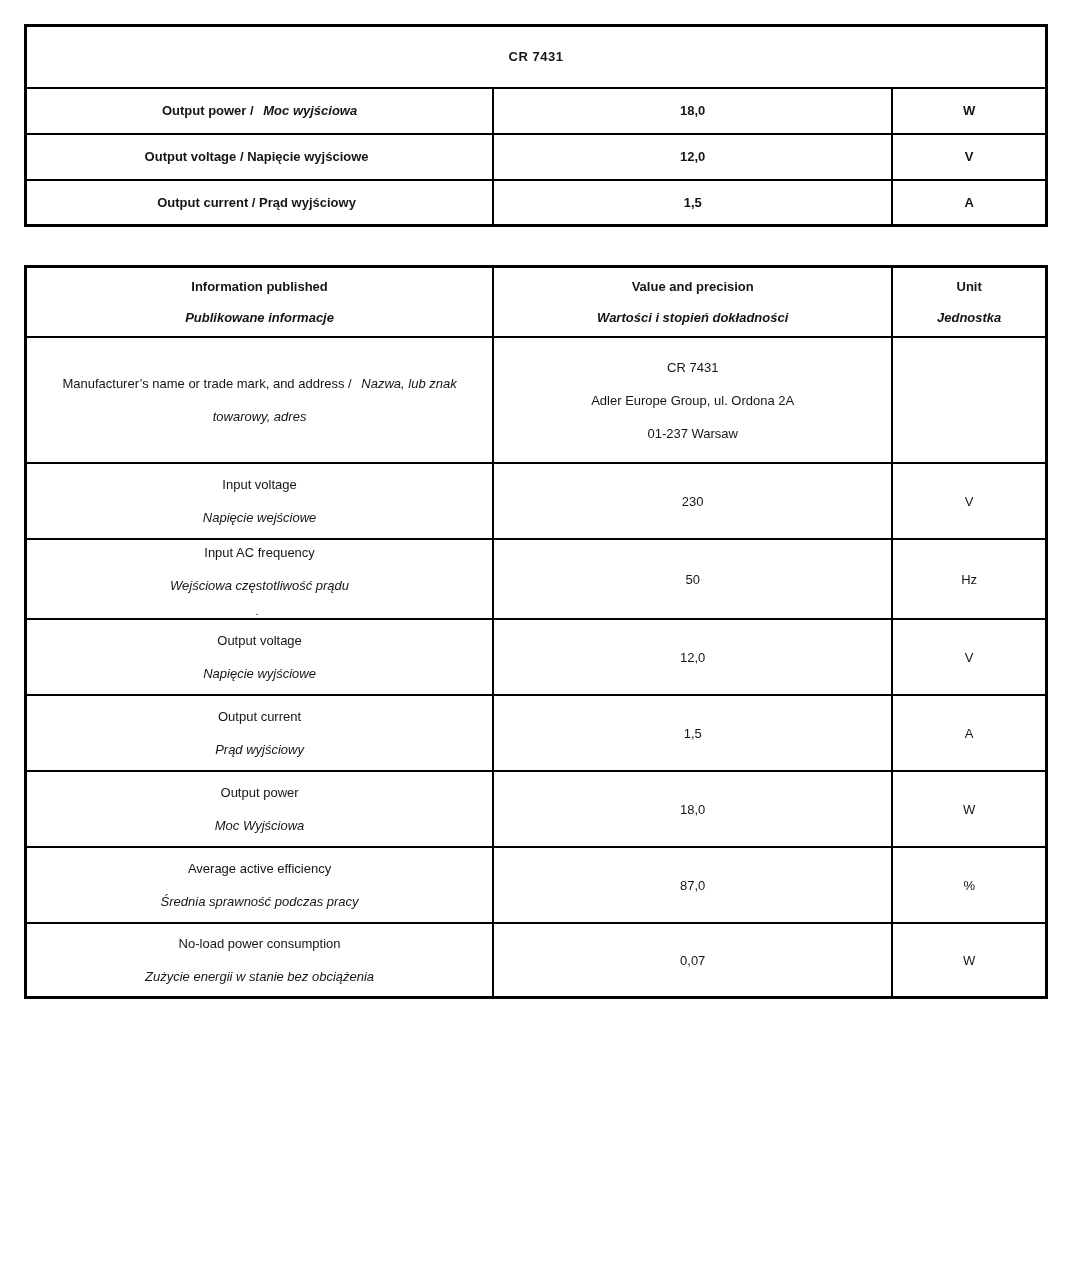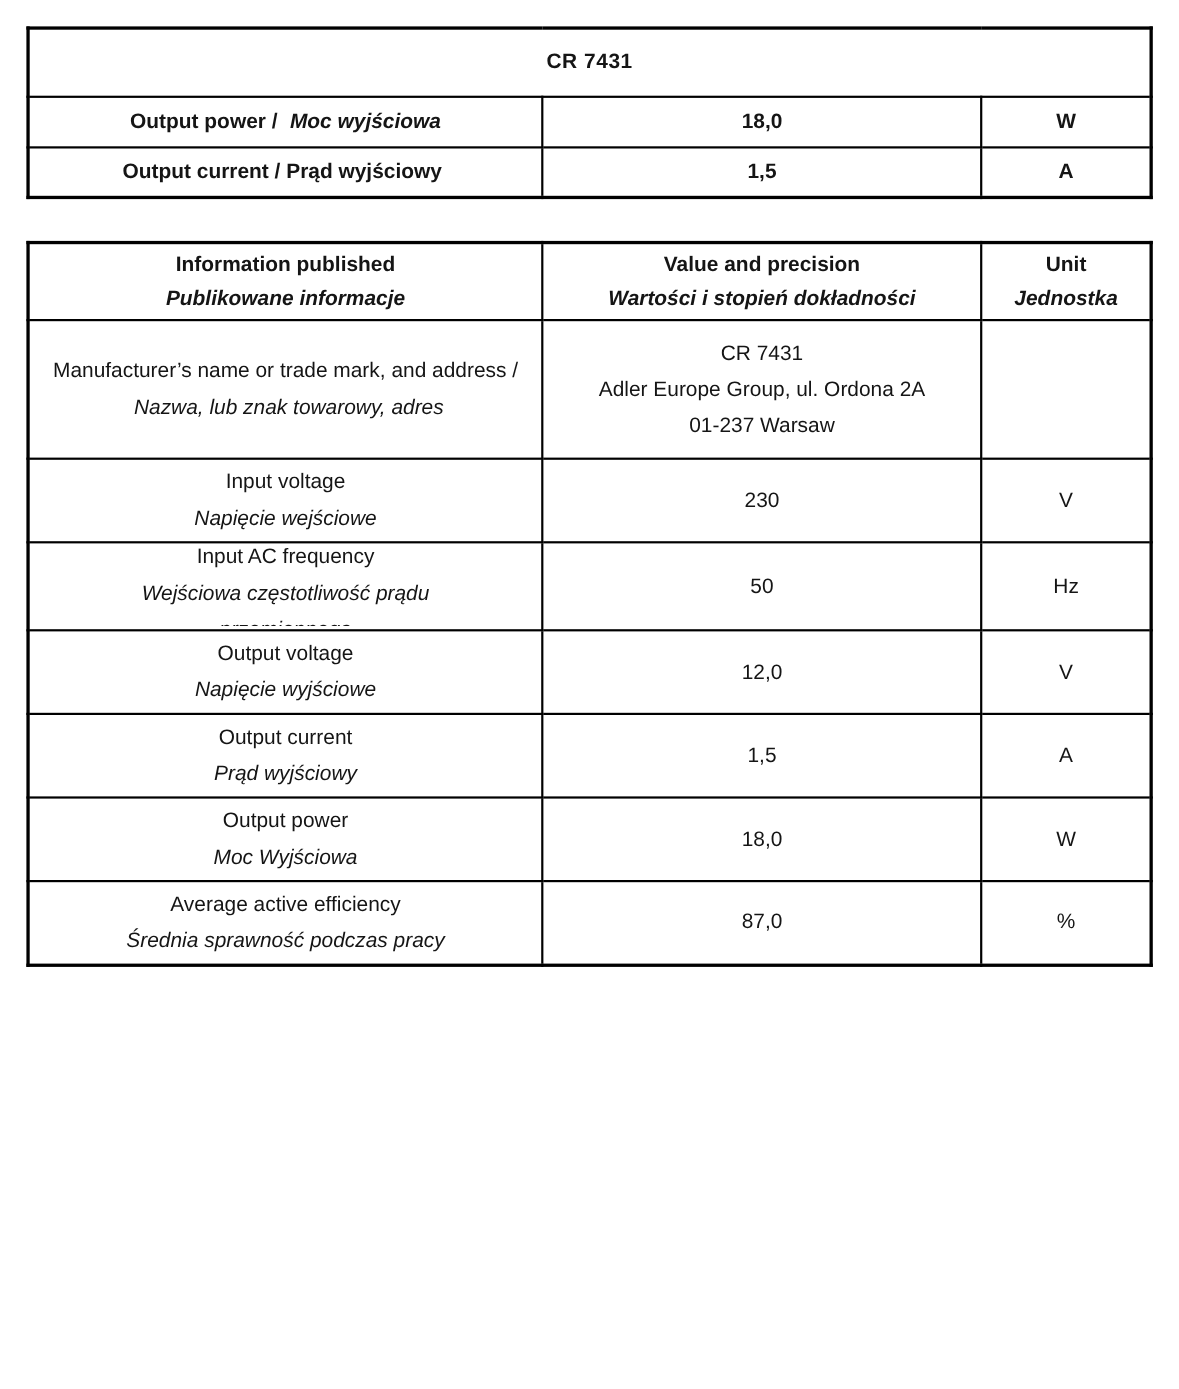--- a/index.html
+++ b/index.html
@@ -20,21 +20,21 @@
     border-collapse: collapse;
     width: 100%;
     table-layout: fixed;
     border: 3px solid #000;
   }
   table.spec td, table.spec th {
     border: 2px solid #000;
     box-sizing: border-box;
     text-align: center;
     vertical-align: middle;
-    font-size: 19px;
+    font-size: 13px;
     padding: 3px 10px;
     overflow: hidden;
   }
   col.c1 { width: 45.8%; }
   col.c2 { width: 39.1%; }
   col.c3 { width: 15.1%; }
 
   .title-cell {
     font-weight: bold;
     font-size: 27px;
@@ -89,20 +89,28 @@
       <td colspan="3" class="title-cell">CR 7431</td>
     </tr>
 
     <tr class="r-data1">
       <td class="label inline-label">
         <span class="en">Output power /</span>
         <span class="pl">Moc wyjściowa</span>
       </td>
       <td class="val">18,0</td>
       <td class="unit">W</td>
+    </tr>
+    <tr class="r-data1">
+      <td class="label inline-label">
+        <span class="en">Output voltage / Napięcie wyjściowe</span>
+        <span class="pl"></span>
+      </td>
+      <td class="val">12,0</td>
+      <td class="unit">V</td>
     </tr>
     <tr class="r-data1">
       <td class="label inline-label">
         <span class="en">Output current / Prąd wyjściowy</span>
         <span class="pl"></span>
       </td>
       <td class="val">1,5</td>
       <td class="unit">A</td>
     </tr>
   </tbody>
@@ -195,16 +203,24 @@
     <tr class="r-std">
       <td class="label">
         <span class="en">Average active efficiency</span>
         <span class="pl">Średnia sprawność podczas pracy</span>
       </td>
       <td class="val">87,0</td>
       <td class="unit">%</td>
     </tr>
 
 
+    <tr class="r-last">
+      <td class="label">
+        <span class="en">No-load power consumption</span>
+        <span class="pl">Zużycie energii w stanie bez obciążenia</span>
+      </td>
+      <td class="val">0,07</td>
+      <td class="unit">W</td>
+    </tr>
   </tbody>
     </table>
 
 </div>
 
 </body></html>

